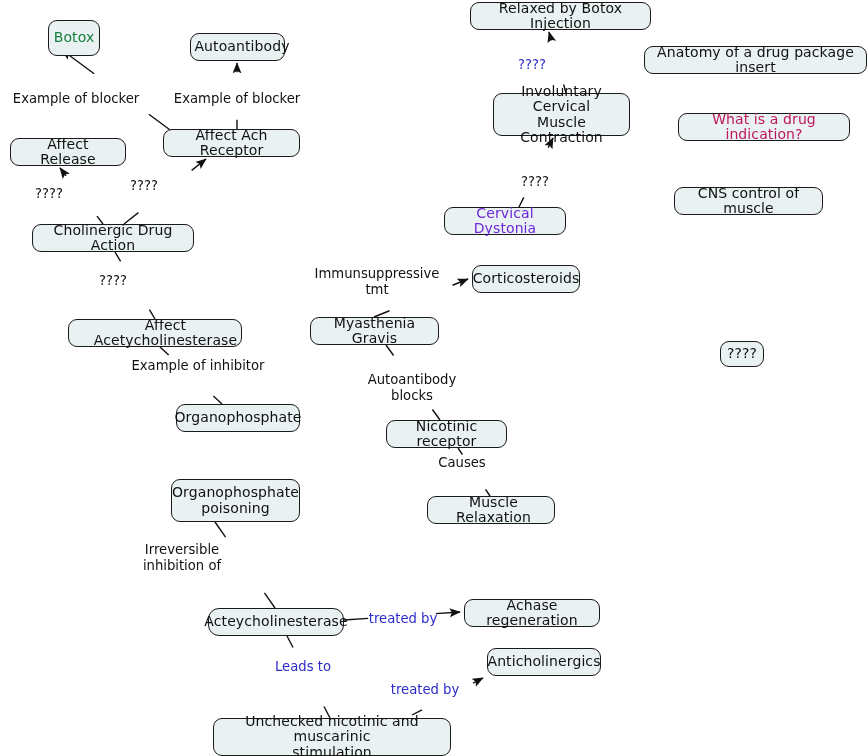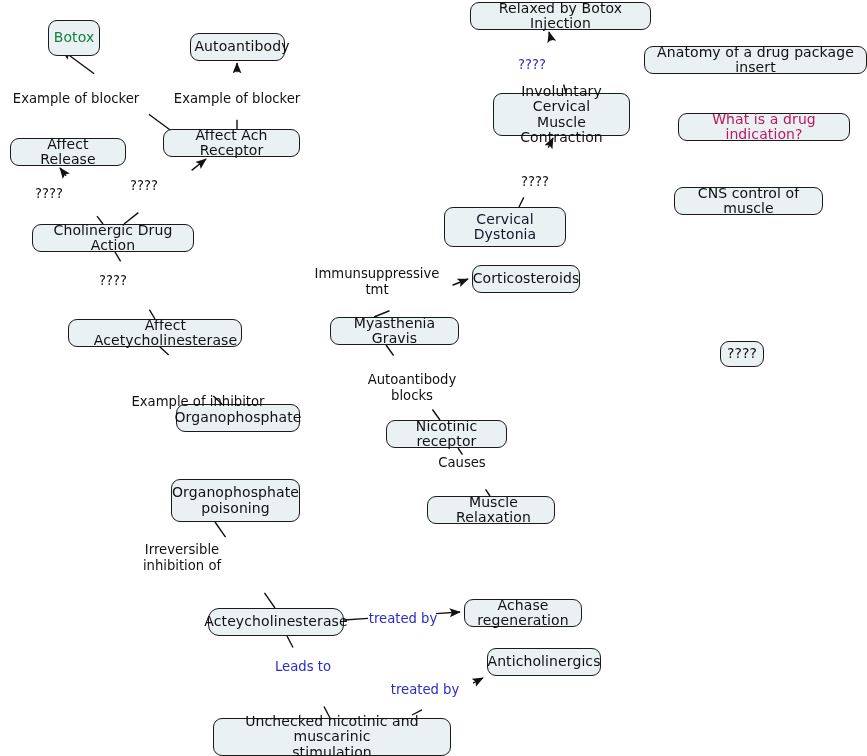--- a/index.html
+++ b/index.html
@@ -107,44 +107,44 @@
       <div class="node" style="left: 36px; top: 20px; width: 52px; height: 36px; background: rgb(234, 241, 243); border-color: rgb(26, 26, 26); color: #15803d; margin-left: 12px;">Botox</div>
       <div class="node" style="left: 190px; top: 33px; width: 95px; height: 28px; background: rgb(234, 241, 243); border-color: rgb(26, 26, 26); color: rgb(17, 17, 17); padding-left: 16px;">Autoantibody</div>
       <div class="node" style="left: 10px; top: 138px; width: 116px; height: 28px; background: rgb(234, 241, 243); border-color: rgb(26, 26, 26); color: rgb(17, 17, 17);">Affect Release</div>
       <div class="node" style="left: 163px; top: 129px; width: 137px; height: 28px; background: rgb(234, 241, 243); border-color: rgb(26, 26, 26); color: rgb(17, 17, 17);">Affect Ach Receptor</div>
       <div class="node" style="left: 32px; top: 224px; width: 162px; height: 28px; background: rgb(234, 241, 243); border-color: rgb(26, 26, 26); color: rgb(17, 17, 17);">Cholinergic Drug Action</div>
       <div class="node" style="left: 68px; top: 319px; width: 174px; height: 28px; background: rgb(234, 241, 243); border-color: rgb(26, 26, 26); color: rgb(17, 17, 17); padding-left: 28px;">Affect Acetycholinesterase</div>
       <div class="node" style="left: 176px; top: 404px; width: 124px; height: 28px; background: rgb(234, 241, 243); border-color: rgb(26, 26, 26); color: rgb(17, 17, 17);">Organophosphate</div>
       <div class="node" style="left: 470px; top: 2px; width: 181px; height: 28px; background: rgb(234, 241, 243); border-color: rgb(26, 26, 26); color: rgb(17, 17, 17);">Relaxed by Botox Injection</div>
       <div class="node" style="left: 493px; top: 93px; width: 137px; height: 43px; background: rgb(234, 241, 243); border-color: rgb(26, 26, 26); color: rgb(17, 17, 17);">Involuntary Cervical
 Muscle Contraction</div>
-      <div class="node" style="left: 444px; top: 207px; width: 122px; height: 40px; background: rgb(234, 241, 243); border-color: rgb(26, 26, 26); color: #0f172a;">Cervical Dystonia</div>
+      <div class="node" style="left: 444px; top: 207px; width: 122px; height: 28px; background: rgb(234, 241, 243); border-color: rgb(26, 26, 26); color: #6d28d9;">Cervical Dystonia</div>
       <div class="node" style="left: 644px; top: 46px; width: 223px; height: 28px; background: rgb(234, 241, 243); border-color: rgb(26, 26, 26); color: rgb(17, 17, 17);">Anatomy of a drug package insert</div>
       <div class="node" style="left: 678px; top: 113px; width: 172px; height: 28px; background: rgb(234, 241, 243); border-color: rgb(26, 26, 26); color: #be185d;">What is a drug indication?</div>
       <div class="node" style="left: 674px; top: 187px; width: 149px; height: 28px; background: rgb(234, 241, 243); border-color: rgb(26, 26, 26); color: rgb(17, 17, 17);">CNS control of muscle</div>
       <div class="node" style="left: 720px; top: 341px; width: 44px; height: 26px; background: rgb(234, 241, 243); border-color: rgb(26, 26, 26); color: rgb(17, 17, 17);">????</div>
       <div class="node" style="left: 472px; top: 265px; width: 108px; height: 28px; background: rgb(234, 241, 243); border-color: rgb(26, 26, 26); color: rgb(17, 17, 17);">Corticosteroids</div>
-      <div class="node" style="left: 310px; top: 317px; width: 129px; height: 28px; background: rgb(234, 241, 243); border-color: rgb(26, 26, 26); color: rgb(17, 17, 17); margin-left: 20px;">Myasthenia Gravis</div>
+      <div class="node" style="left: 310px; top: 317px; width: 129px; height: 28px; background: rgb(234, 241, 243); border-color: rgb(26, 26, 26); color: rgb(17, 17, 17);">Myasthenia Gravis</div>
       <div class="node" style="left: 386px; top: 420px; width: 121px; height: 28px; background: rgb(234, 241, 243); border-color: rgb(26, 26, 26); color: rgb(17, 17, 17);">Nicotinic receptor</div>
       <div class="node" style="left: 427px; top: 496px; width: 128px; height: 28px; background: rgb(234, 241, 243); border-color: rgb(26, 26, 26); color: rgb(17, 17, 17); padding-left: 12px;">Muscle Relaxation</div>
       <div class="node" style="left: 171px; top: 479px; width: 129px; height: 43px; background: rgb(234, 241, 243); border-color: rgb(26, 26, 26); color: rgb(17, 17, 17);">Organophosphate
 poisoning</div>
       <div class="node" style="left: 208px; top: 608px; width: 136px; height: 28px; background: rgb(234, 241, 243); border-color: rgb(26, 26, 26); color: rgb(17, 17, 17); border-radius: 11px;">Acteycholinesterase</div>
-      <div class="node" style="left: 464px; top: 599px; width: 118px; height: 28px; background: rgb(234, 241, 243); border-color: rgb(26, 26, 26); color: rgb(17, 17, 17);">Achase regeneration</div>
+      <div class="node" style="left: 464px; top: 599px; width: 136px; height: 28px; background: rgb(234, 241, 243); border-color: rgb(26, 26, 26); color: rgb(17, 17, 17);">Achase regeneration</div>
       <div class="node" style="left: 487px; top: 648px; width: 114px; height: 28px; background: rgb(234, 241, 243); border-color: rgb(26, 26, 26); color: rgb(17, 17, 17);">Anticholinergics</div>
       <div class="node" style="left: 213px; top: 718px; width: 238px; height: 38px; background: rgb(234, 241, 243); border-color: rgb(26, 26, 26); color: rgb(17, 17, 17);">Unchecked nicotinic and muscarinic
 stimulation</div>
     </div>
   <div id="labels-layer">
       <div class="edge-label center" style="left: 0px; top: 91px; width: 152px;">Example of blocker</div>
       <div class="edge-label center" style="left: 161px; top: 91px; width: 152px;">Example of blocker</div>
       <div class="edge-label center" style="left: 27px; top: 186px; width: 44px;">????</div>
       <div class="edge-label center" style="left: 122px; top: 178px; width: 44px;">????</div>
       <div class="edge-label center" style="left: 91px; top: 273px; width: 44px;">????</div>
-      <div class="edge-label center" style="left: 120px; top: 358px; width: 156px; margin-top: 36px;">Example of inhibitor</div>
+      <div class="edge-label center" style="left: 120px; top: 358px; width: 156px;">Example of inhibitor</div>
       <div class="edge-label center blue" style="left: 510px; top: 57px; width: 44px; color: rgb(43, 43, 200);">????</div>
       <div class="edge-label center" style="left: 513px; top: 174px; width: 44px;">????</div>
       <div class="edge-label center" style="left: 314px; top: 266px; width: 126px;">Immunsuppressive
 tmt</div>
       <div class="edge-label center" style="left: 347px; top: 372px; width: 130px;">Autoantibody blocks</div>
       <div class="edge-label center" style="left: 434px; top: 455px; width: 56px;">Causes</div>
       <div class="edge-label center" style="left: 134px; top: 542px; width: 96px;">Irreversible
 inhibition of</div>
       <div class="edge-label center blue" style="left: 367px; top: 611px; width: 72px; color: rgb(43, 43, 200);">treated by</div>
       <div class="edge-label center blue" style="left: 271px; top: 659px; width: 64px; color: rgb(43, 43, 200);">Leads to</div>

